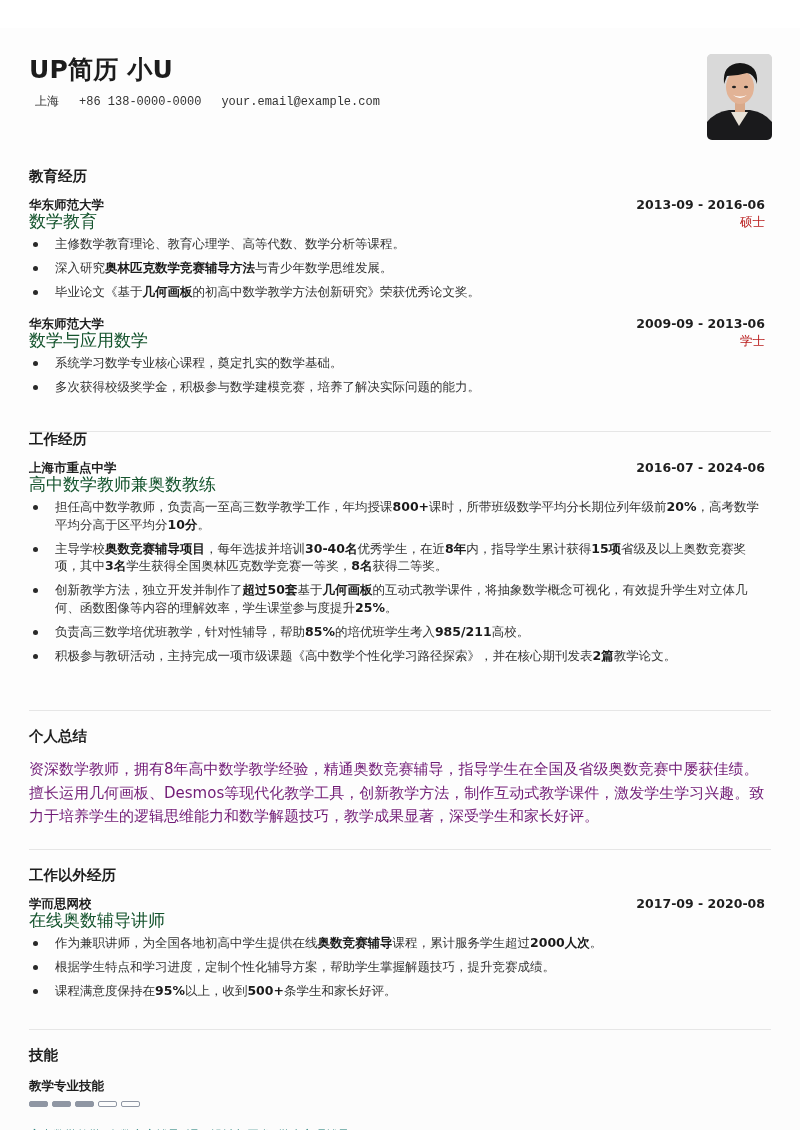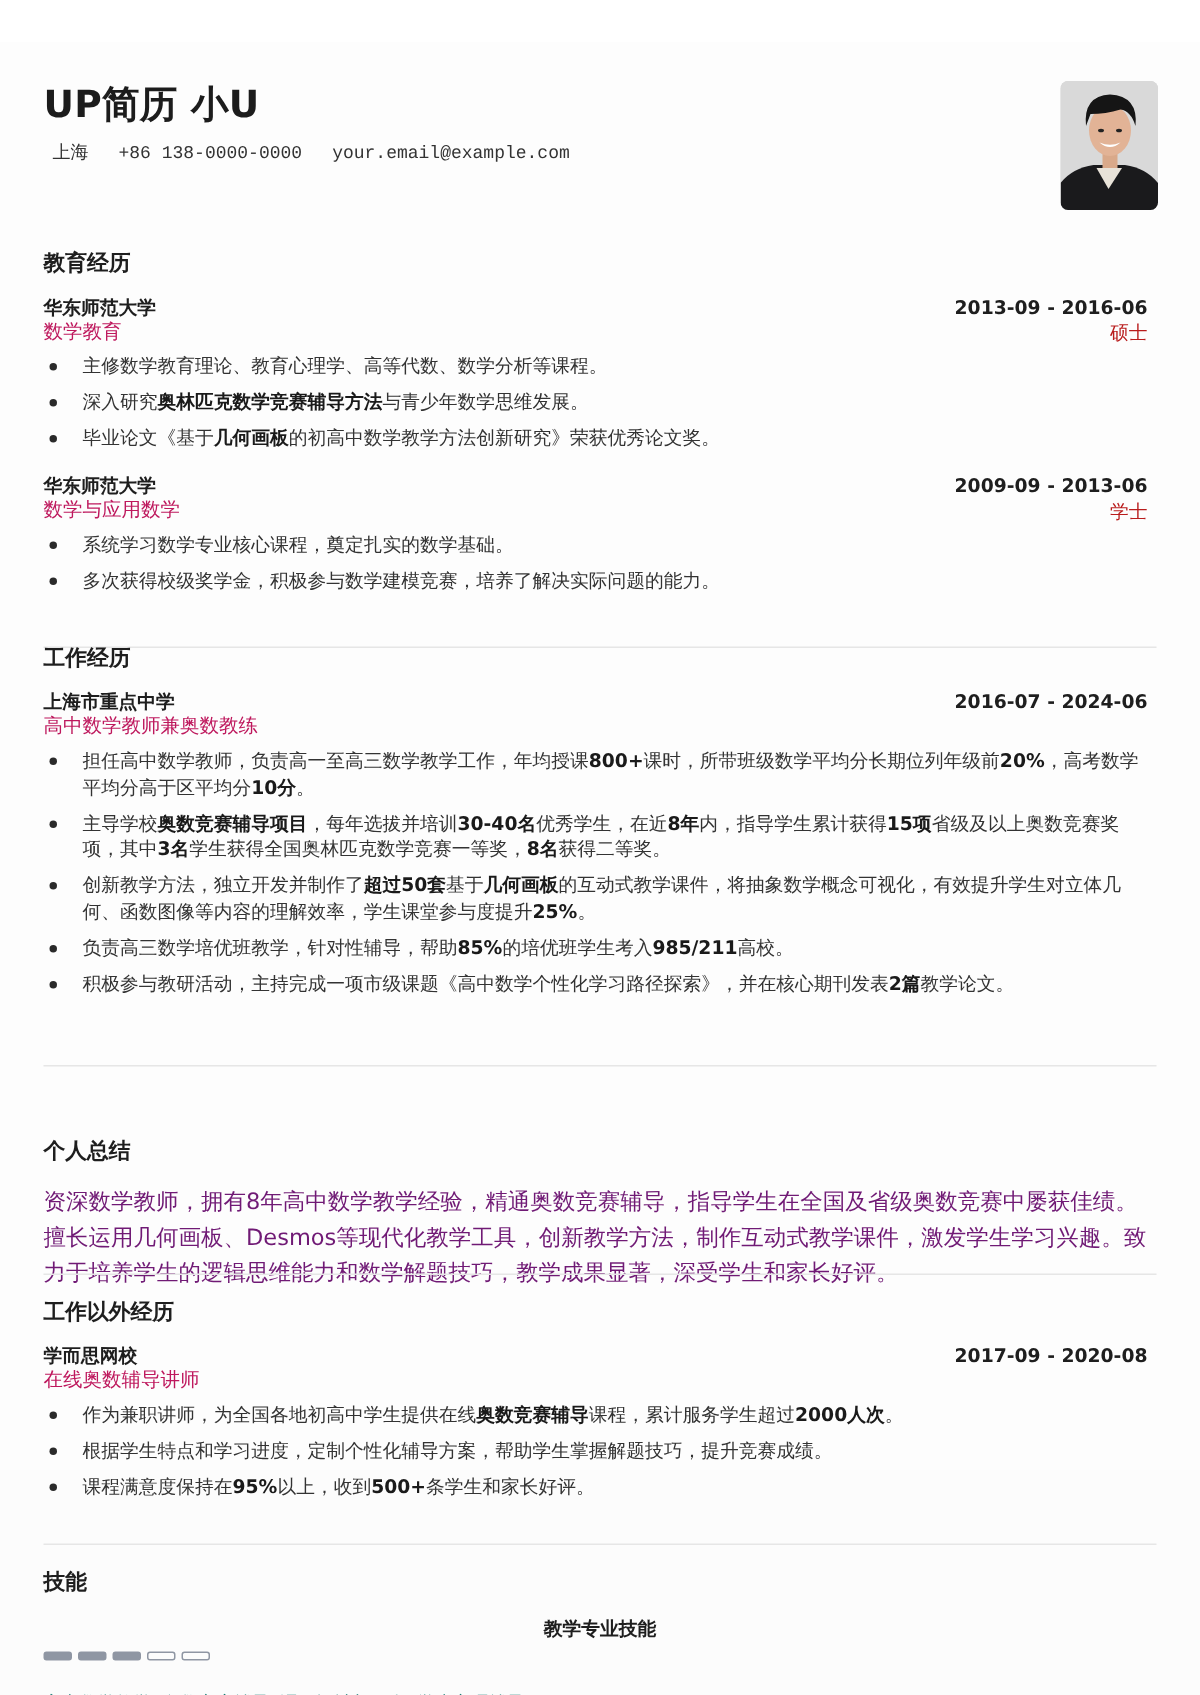--- a/index.html
+++ b/index.html
@@ -15,31 +15,31 @@
 
   .section { position: absolute; left: 29px; width: 742px; }
   .section-title { font-size: 14.5px; font-weight: bold; color: #1e1e1e; line-height: 20px; }
   .divider { position: absolute; left: 29px; width: 742px; height: 1px; background: #e6e6e6; }
 
   .entry { position: relative; }
   .entry-head { display: flex; justify-content: space-between; align-items: baseline; }
   .org { font-size: 12.5px; font-weight: bold; color: #1e1e1e; line-height: 17px; }
   .date { font-size: 12.5px; font-weight: bold; color: #1e1e1e; line-height: 17px; padding-right: 6px; }
   .sub-row { display: flex; justify-content: space-between; }
-  .role { font-size: 13px; color: #be185d; line-height: 17px; }
+  .role { font-size: 17px; color: #14532d; line-height: 17px; }
   .degree { font-size: 12.5px; color: #b91c1c; line-height: 17px; padding-right: 6px; }
 
   ul.bullets { list-style: none; margin-top: 5px; }
   ul.bullets li { position: relative; padding-left: 26px; font-size: 12.5px; line-height: 17.5px; color: #333; margin-bottom: 6.5px; padding-right: 6px; }
   ul.bullets li::before { content: ""; position: absolute; left: 4px; top: 7px; width: 5px; height: 5px; border-radius: 50%; background: #2a2a2a; }
   b { font-weight: bold; color: #1a1a1a; }
 
   .summary { font-size: 15px; line-height: 23.5px; color: #701a75; margin-top: 12px; padding-right: 2px; }
 
-  .skill-cat { font-size: 12.5px; font-weight: bold; color: #1e1e1e; line-height: 17px; margin-top: 12px; text-align: center; }
+  .skill-cat { font-size: 12.5px; font-weight: bold; color: #1e1e1e; line-height: 17px; margin-top: 12px; }
   .skill-bar { display: flex; gap: 4px; margin-top: 7px; }
   .seg { width: 19px; height: 6px; border-radius: 2px; border: 1px solid #8f96a3; }
   .seg.on { background: #8f96a3; }
   .skill-tags { display: flex; gap: 7px; margin-top: 20px; font-size: 12px; color: #0f766e; line-height: 16px; }
 </style>
 </head>
 <body>
 
 <div class="page">
   <div class="top-fade"></div>
@@ -118,21 +118,21 @@
           <li>主导学校<b>奥数竞赛辅导项目</b>，每年选拔并培训<b>30-40名</b>优秀学生，在近<b>8年</b>内，指导学生累计获得<b>15项</b>省级及以上奥数竞赛奖项，其中<b>3名</b>学生获得全国奥林匹克数学竞赛一等奖，<b>8名</b>获得二等奖。</li>
           <li>创新教学方法，独立开发并制作了<b>超过50套</b>基于<b>几何画板</b>的互动式教学课件，将抽象数学概念可视化，有效提升学生对立体几何、函数图像等内容的理解效率，学生课堂参与度提升<b>25%</b>。</li>
           <li>负责高三数学培优班教学，针对性辅导，帮助<b>85%</b>的培优班学生考入<b>985/211</b>高校。</li>
           <li>积极参与教研活动，主持完成一项市级课题《高中数学个性化学习路径探索》，并在核心期刊发表<b>2篇</b>教学论文。</li>
         </ul>
     </div>
   </div>
 
   <div class="divider" style="top:710px;"></div>
 
-  <div class="section" style="top:758px;">
+  <div class="section" style="top:726px;">
     <div class="section-title">个人总结</div>
     <div class="summary">资深数学教师，拥有8年高中数学教学经验，精通奥数竞赛辅导，指导学生在全国及省级奥数竞赛中屡获佳绩。擅长运用几何画板、Desmos等现代化教学工具，创新教学方法，制作互动式教学课件，激发学生学习兴趣。致力于培养学生的逻辑思维能力和数学解题技巧，教学成果显著，深受学生和家长好评。</div>
   </div>
 
   <div class="divider" style="top:849px;"></div>
 
   <div class="section" style="top:865px;">
     <div class="section-title">工作以外经历</div>
     <div class="entry" style="margin-top:10px;">
       <div class="entry-head">

